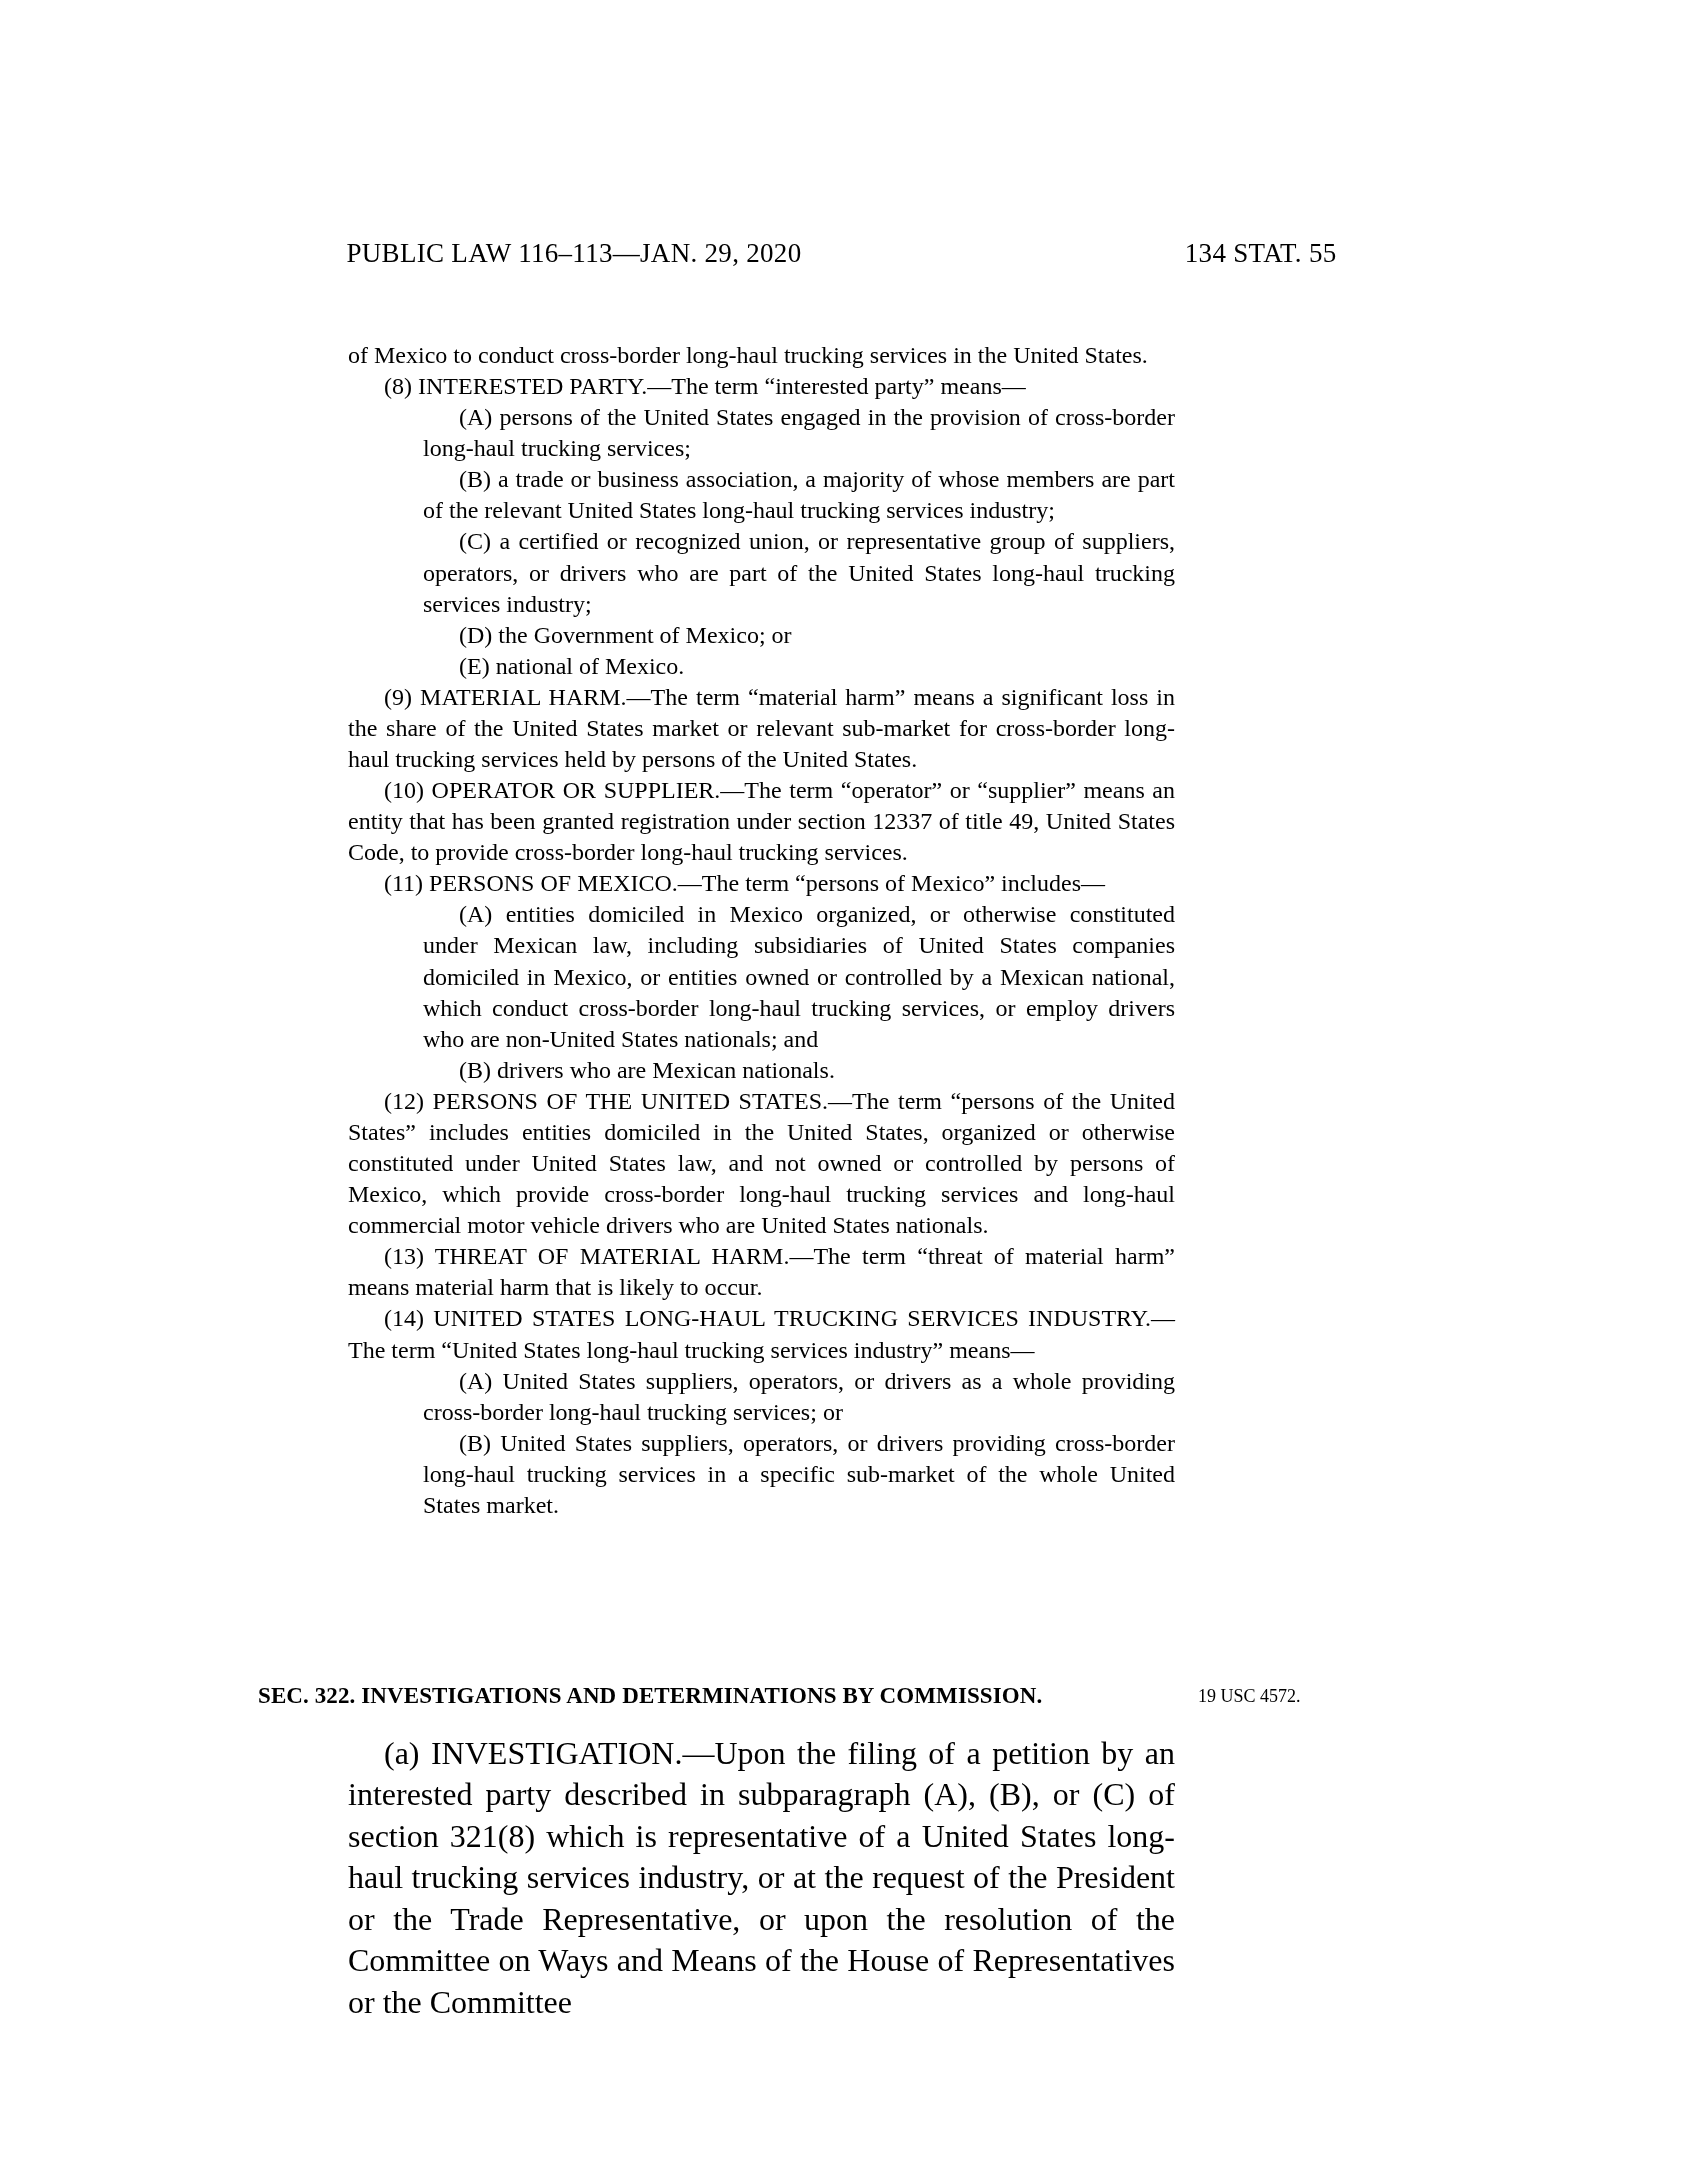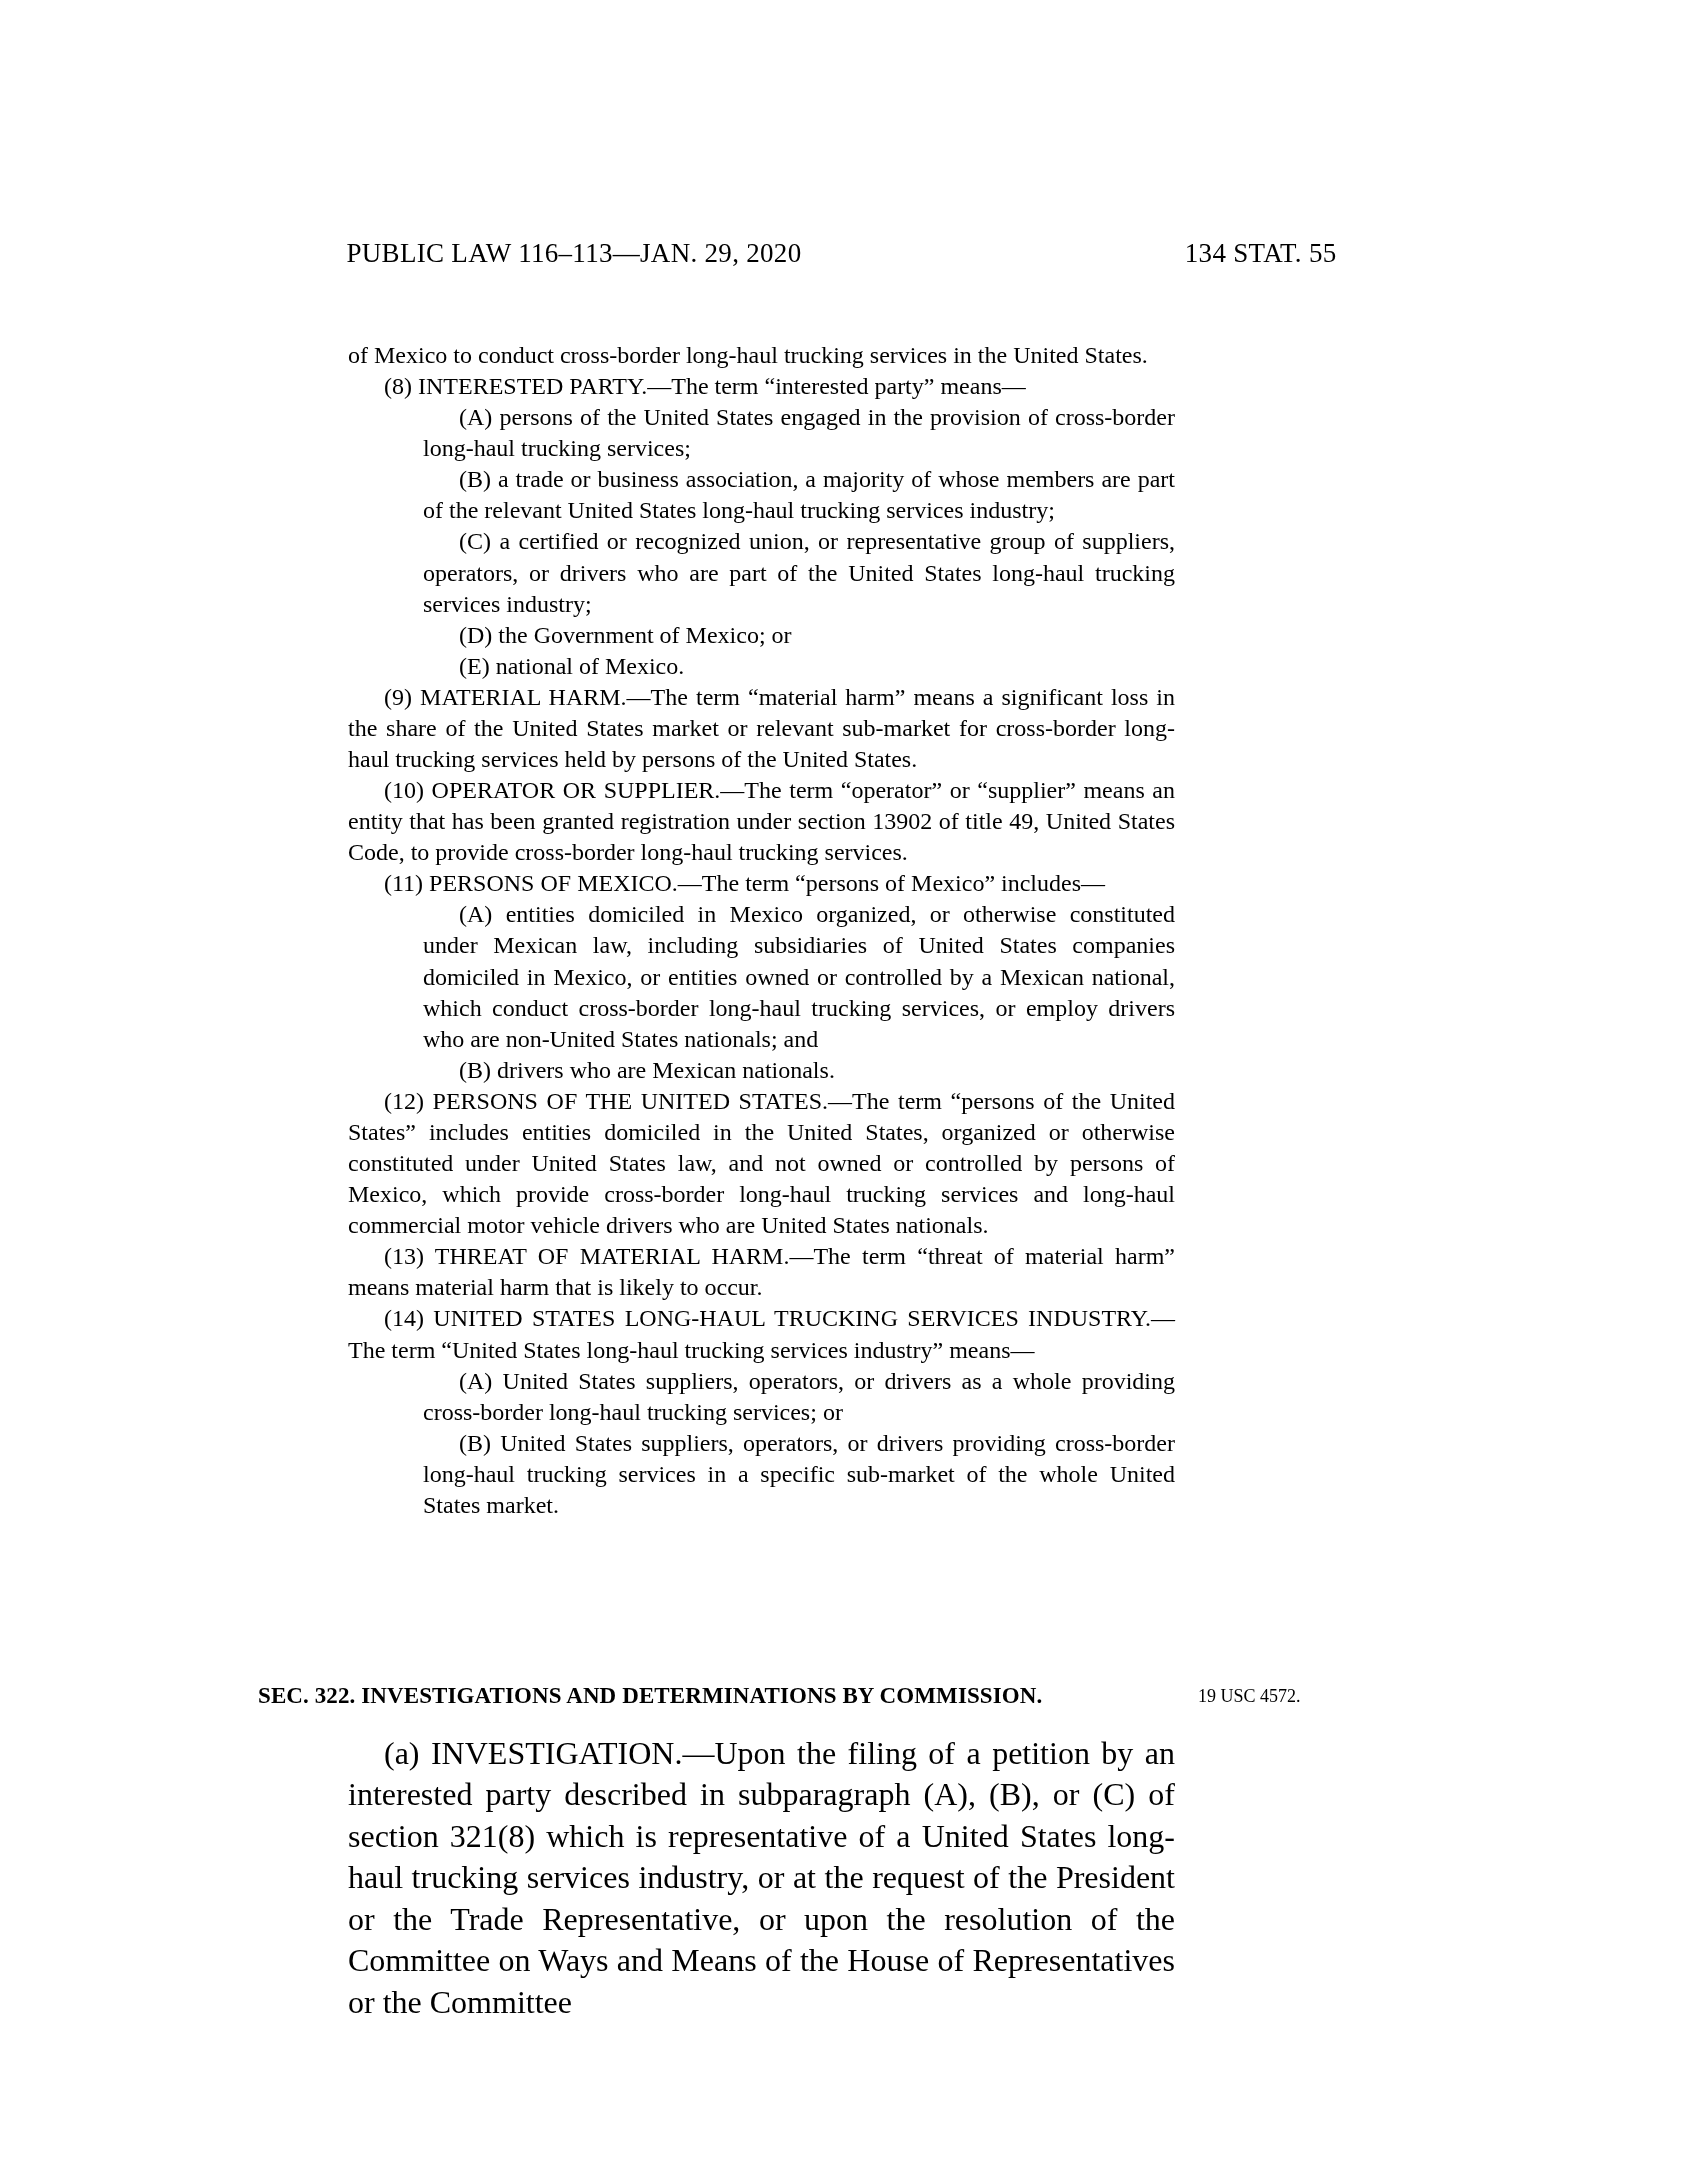--- a/index.html
+++ b/index.html
@@ -127,21 +127,21 @@
 
   <div class="body-col">
     <p class="flush">of Mexico to conduct cross-border long-haul trucking services in the United States.</p>
     <p class="ind1 sc-wrap">(8) INTERESTED PARTY.—The term “interested party” means—</p>
     <p class="ind2">(A) persons of the United States engaged in the provision of cross-border long-haul trucking services;</p>
     <p class="ind2">(B) a trade or business association, a majority of whose members are part of the relevant United States long-haul trucking services industry;</p>
     <p class="ind2">(C) a certified or recognized union, or representative group of suppliers, operators, or drivers who are part of the United States long-haul trucking services industry;</p>
     <p class="ind2 nojust">(D) the Government of Mexico; or</p>
     <p class="ind2 nojust">(E) national of Mexico.</p>
     <p class="ind1">(9) MATERIAL HARM.—The term “material harm” means a significant loss in the share of the United States market or relevant sub-market for cross-border long-haul trucking services held by persons of the United States.</p>
-    <p class="ind1">(10) OPERATOR OR SUPPLIER.—The term “operator” or “supplier” means an entity that has been granted registration under section 13902 of title 49, United States Code, to provide cross-border long-haul trucking services.</p>
+    <p class="ind1">(10) OPERATOR OR SUPPLIER.—The term “operator” or “supplier” means an entity that has been granted registration under section 12337 of title 49, United States Code, to provide cross-border long-haul trucking services.</p>
     <p class="ind1">(11) PERSONS OF MEXICO.—The term “persons of Mexico” includes—</p>
     <p class="ind2">(A) entities domiciled in Mexico organized, or otherwise constituted under Mexican law, including subsidiaries of United States companies domiciled in Mexico, or entities owned or controlled by a Mexican national, which conduct cross-border long-haul trucking services, or employ drivers who are non-United States nationals; and</p>
     <p class="ind2 nojust">(B) drivers who are Mexican nationals.</p>
     <p class="ind1">(12) PERSONS OF THE UNITED STATES.—The term “persons of the United States” includes entities domiciled in the United States, organized or otherwise constituted under United States law, and not owned or controlled by persons of Mexico, which provide cross-border long-haul trucking services and long-haul commercial motor vehicle drivers who are United States nationals.</p>
     <p class="ind1">(13) THREAT OF MATERIAL HARM.—The term “threat of material harm” means material harm that is likely to occur.</p>
     <p class="ind1">(14) UNITED STATES LONG-HAUL TRUCKING SERVICES INDUSTRY.—The term “United States long-haul trucking services industry” means—</p>
     <p class="ind2">(A) United States suppliers, operators, or drivers as a whole providing cross-border long-haul trucking services; or</p>
     <p class="ind2">(B) United States suppliers, operators, or drivers providing cross-border long-haul trucking services in a specific sub-market of the whole United States market.</p>
   </div>
 

